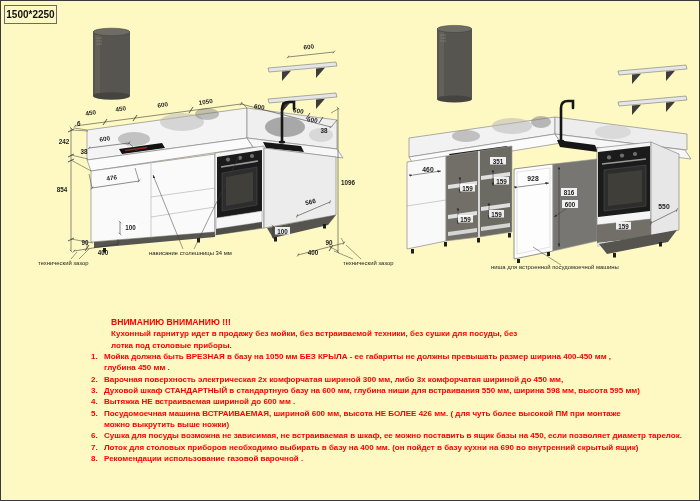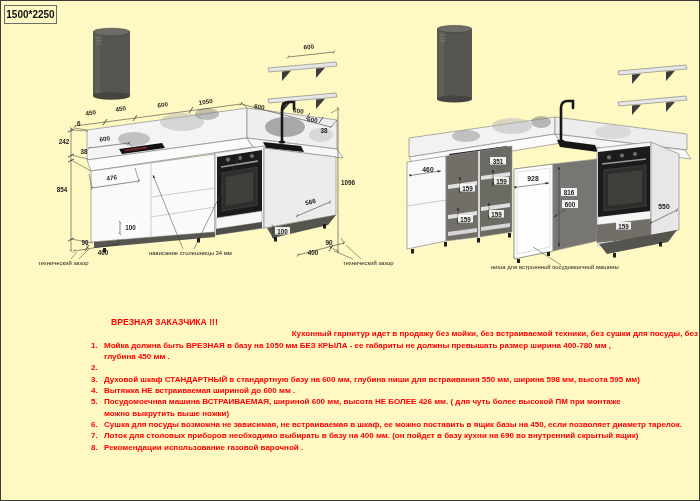--- a/index.html
+++ b/index.html
@@ -12,21 +12,21 @@
   .dim{font-family:"Liberation Sans",sans-serif;font-size:6.3px;font-weight:bold;fill:#1d1d1d;}
   .dim-big{font-family:"Liberation Sans",sans-serif;font-size:6.8px;font-weight:bold;fill:#1d1d1d;}
   .note{font-family:"Liberation Sans",sans-serif;font-size:5.9px;fill:#222;}
   .dl{stroke:#2f2f2f;stroke-width:0.55;fill:none;}
   .ld{stroke:#3a3a3a;stroke-width:0.5;fill:none;}
   .tk{stroke:#2f2f2f;stroke-width:0.8;}
   
   .notes{position:absolute;left:35px;top:316px;width:662px;color:#fe0000;font-weight:bold;
          font-size:8px;line-height:11.35px;white-space:nowrap;}
   .n-title{padding-left:75px;font-size:8.6px;}
-  .n-intro{padding-left:75px;text-align:right;}
+  .n-intro{padding-left:75px;}
   .n-rec{padding-left:53px;}
   .n-row{padding-left:55px;display:flex;}
   .n-num{width:13px;flex:none;}
 </style>
 </head>
 <body>
 
 <div class="page">
 
   <div class="size-box">1500*2250</div>
@@ -299,33 +299,35 @@
       <rect x="561" y="199" width="16" height="8" fill="#fff" opacity="0.9"></rect>
       <text class="dim" x="569" y="205.5" text-anchor="middle">600</text>
       <text class="dim-big" x="663" y="208" text-anchor="middle">550</text>
       <rect x="615" y="221" width="15" height="7.5" fill="#fff" opacity="0.88"></rect>
       <text class="dim" x="622.5" y="227.5" text-anchor="middle">159</text>
       <text class="note" x="490" y="268">ниша для встроенной посудомоечной машины</text>
     </g>
   </svg>
 
   <div class="notes">
-    <div class="n-title">ВРЕЗНАЯ ЗАКАЗЧИКА !!!</div>
+    <div class="n-title">ВНИМАНИЮ ВНИМАНИЮ !!!</div>
     <div class="n-intro">Кухонный гарнитур идет в продажу без мойки, без встраиваемой техники, без сушки для посуды, без</div>
+    <div class="n-intro">лотка под столовые приборы.</div>
 
     <div class="n-row">
         <span class="n-num">1.</span>
-        <span>Мойка должна быть ВРЕЗНАЯ в базу на 1050 мм БЕЗ КРЫЛА - ее габариты не должны превышать размер ширина  400-780 мм ,</span>
+        <span>Мойка должна быть ВРЕЗНАЯ в базу на 1050 мм БЕЗ КРЫЛА - ее габариты не должны превышать размер ширина  400-450 мм ,</span>
       </div>
     <div class="n-row">
         <span class="n-num"></span>
         <span>глубина  450 мм .</span>
       </div>
     <div class="n-row">
         <span class="n-num">2.</span>
+        <span>Варочная поверхность электрическая 2х комфорчатая  шириной 300 мм, либо 3х комфорчатая шириной до 450 мм,</span>
       </div>
     <div class="n-row">
         <span class="n-num">3.</span>
         <span>Духовой шкаф СТАНДАРТНЫЙ в стандартную базу на 600 мм, глубина ниши для встраивания 550 мм,  ширина 598 мм, высота 595 мм)</span>
       </div>
     <div class="n-row">
         <span class="n-num">4.</span>
         <span>Вытяжка НЕ встраиваемая шириной до 600 мм .</span>
       </div>
     <div class="n-row">

